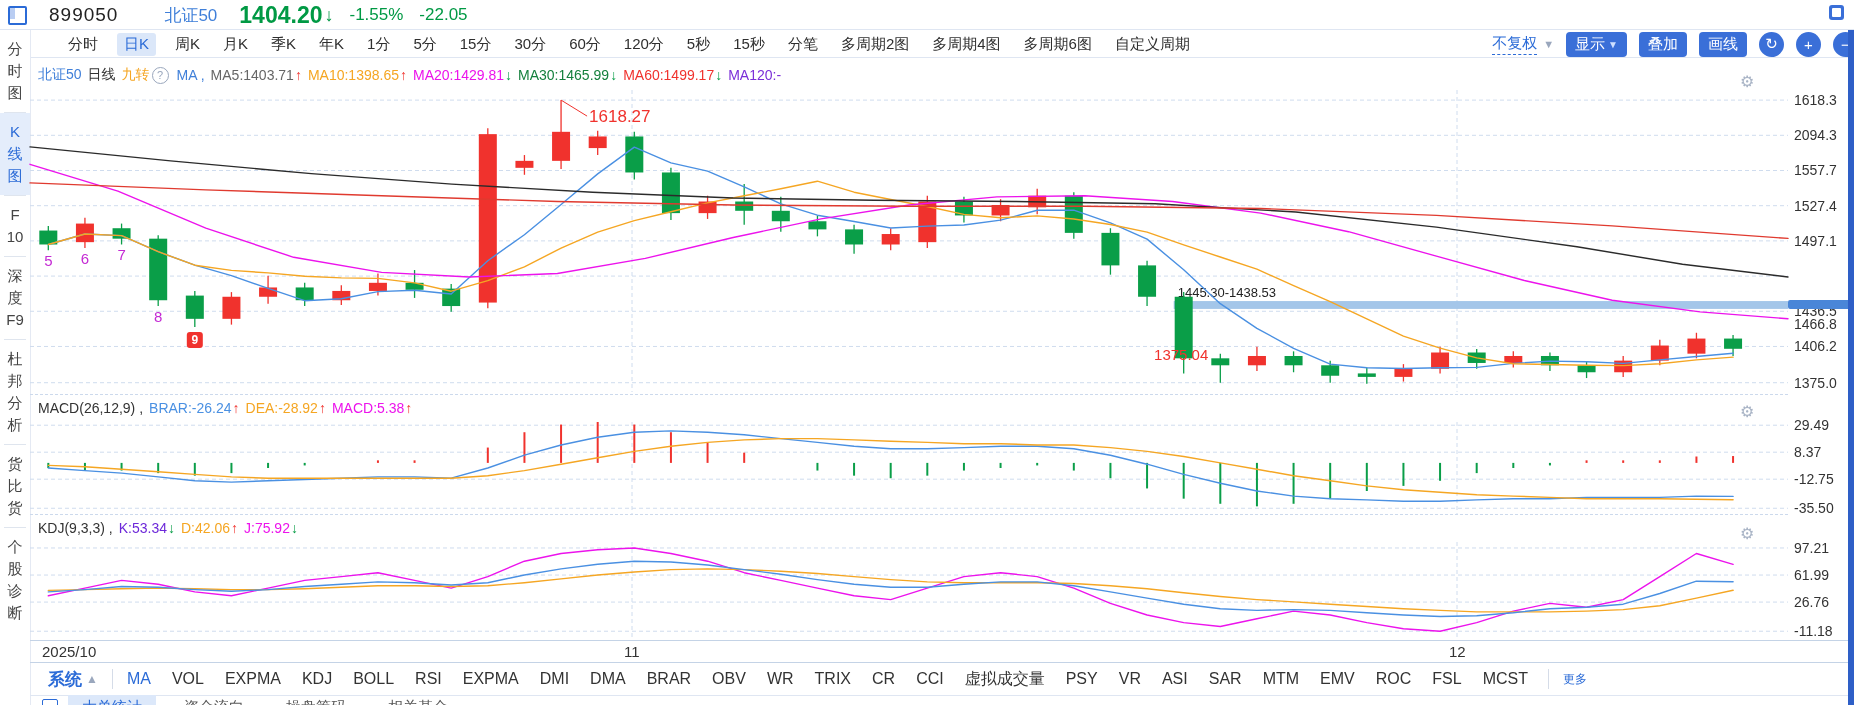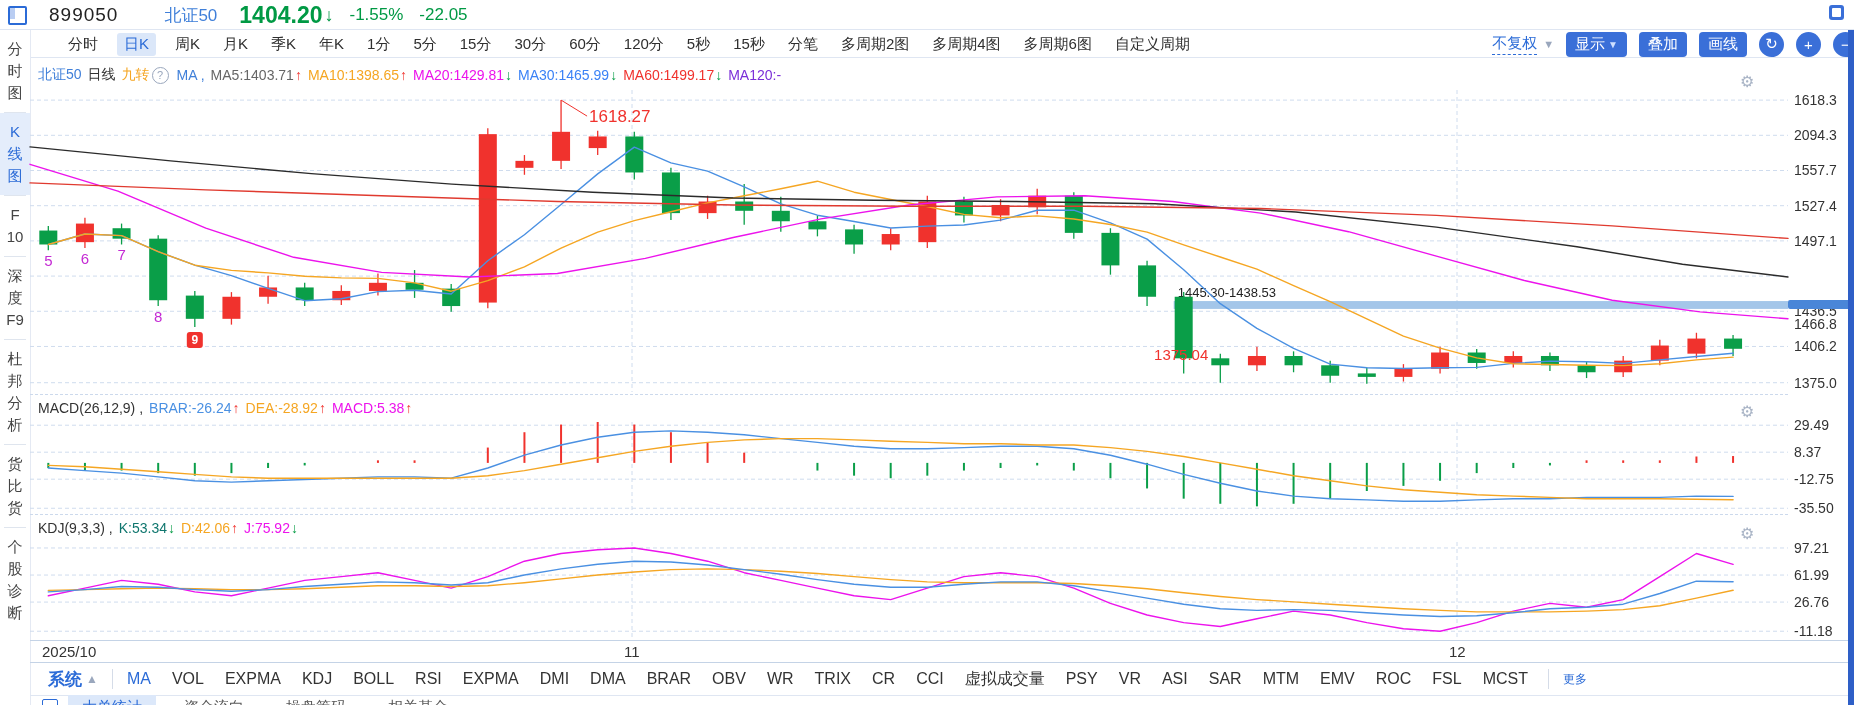--- a/index.html
+++ b/index.html
@@ -181,21 +181,21 @@
       </span>
       <span class="pl-seg">
         <span style="color: rgb(245, 166, 35);">MA10:1398.65</span>
         <span style="color: rgb(240, 50, 45); margin-left: 1px;">↑</span>
       </span>
       <span class="pl-seg">
         <span style="color: rgb(236, 19, 236);">MA20:1429.81</span>
         <span style="color: rgb(10, 158, 72); margin-left: 1px;">↓</span>
       </span>
       <span class="pl-seg">
-        <span style="color: #3b82f6; text-align: center;">MA30:1465.99</span>
+        <span style="color: #15803d; text-align: center;">MA30:1465.99</span>
         <span style="color: rgb(10, 158, 72); margin-left: 1px;">↓</span>
       </span>
       <span class="pl-seg">
         <span style="color: rgb(240, 50, 45);">MA60:1499.17</span>
         <span style="color: rgb(10, 158, 72); margin-left: 1px;">↓</span>
       </span>
       <span class="pl-seg">
         <span style="color: rgb(123, 47, 216);">MA120:-</span>
       </span>
     </div>
@@ -420,21 +420,21 @@
       <div class="axis-label" style="top: 500.25px;">-35.50</div>
     </div>
 
   <div class="dash-hline" style="top:514px"></div>
 
   <div class="pane-label" style="top:520px" id="kdj-label">
       <span class="pl-seg">
         <span style="color: rgb(51, 51, 51);">KDJ(9,3,3) ,</span>
       </span>
       <span class="pl-seg">
-        <span style="color: #0f766e;">K:53.34</span>
+        <span style="color: #6d28d9;">K:53.34</span>
         <span style="color: rgb(10, 158, 72); margin-left: 1px;">↓</span>
       </span>
       <span class="pl-seg">
         <span style="color: rgb(245, 166, 35);">D:42.06</span>
         <span style="color: rgb(240, 50, 45); margin-left: 1px;">↑</span>
       </span>
       <span class="pl-seg">
         <span style="color: rgb(236, 19, 236);">J:75.92</span>
         <span style="color: rgb(10, 158, 72); margin-left: 1px;">↓</span>
       </span>

